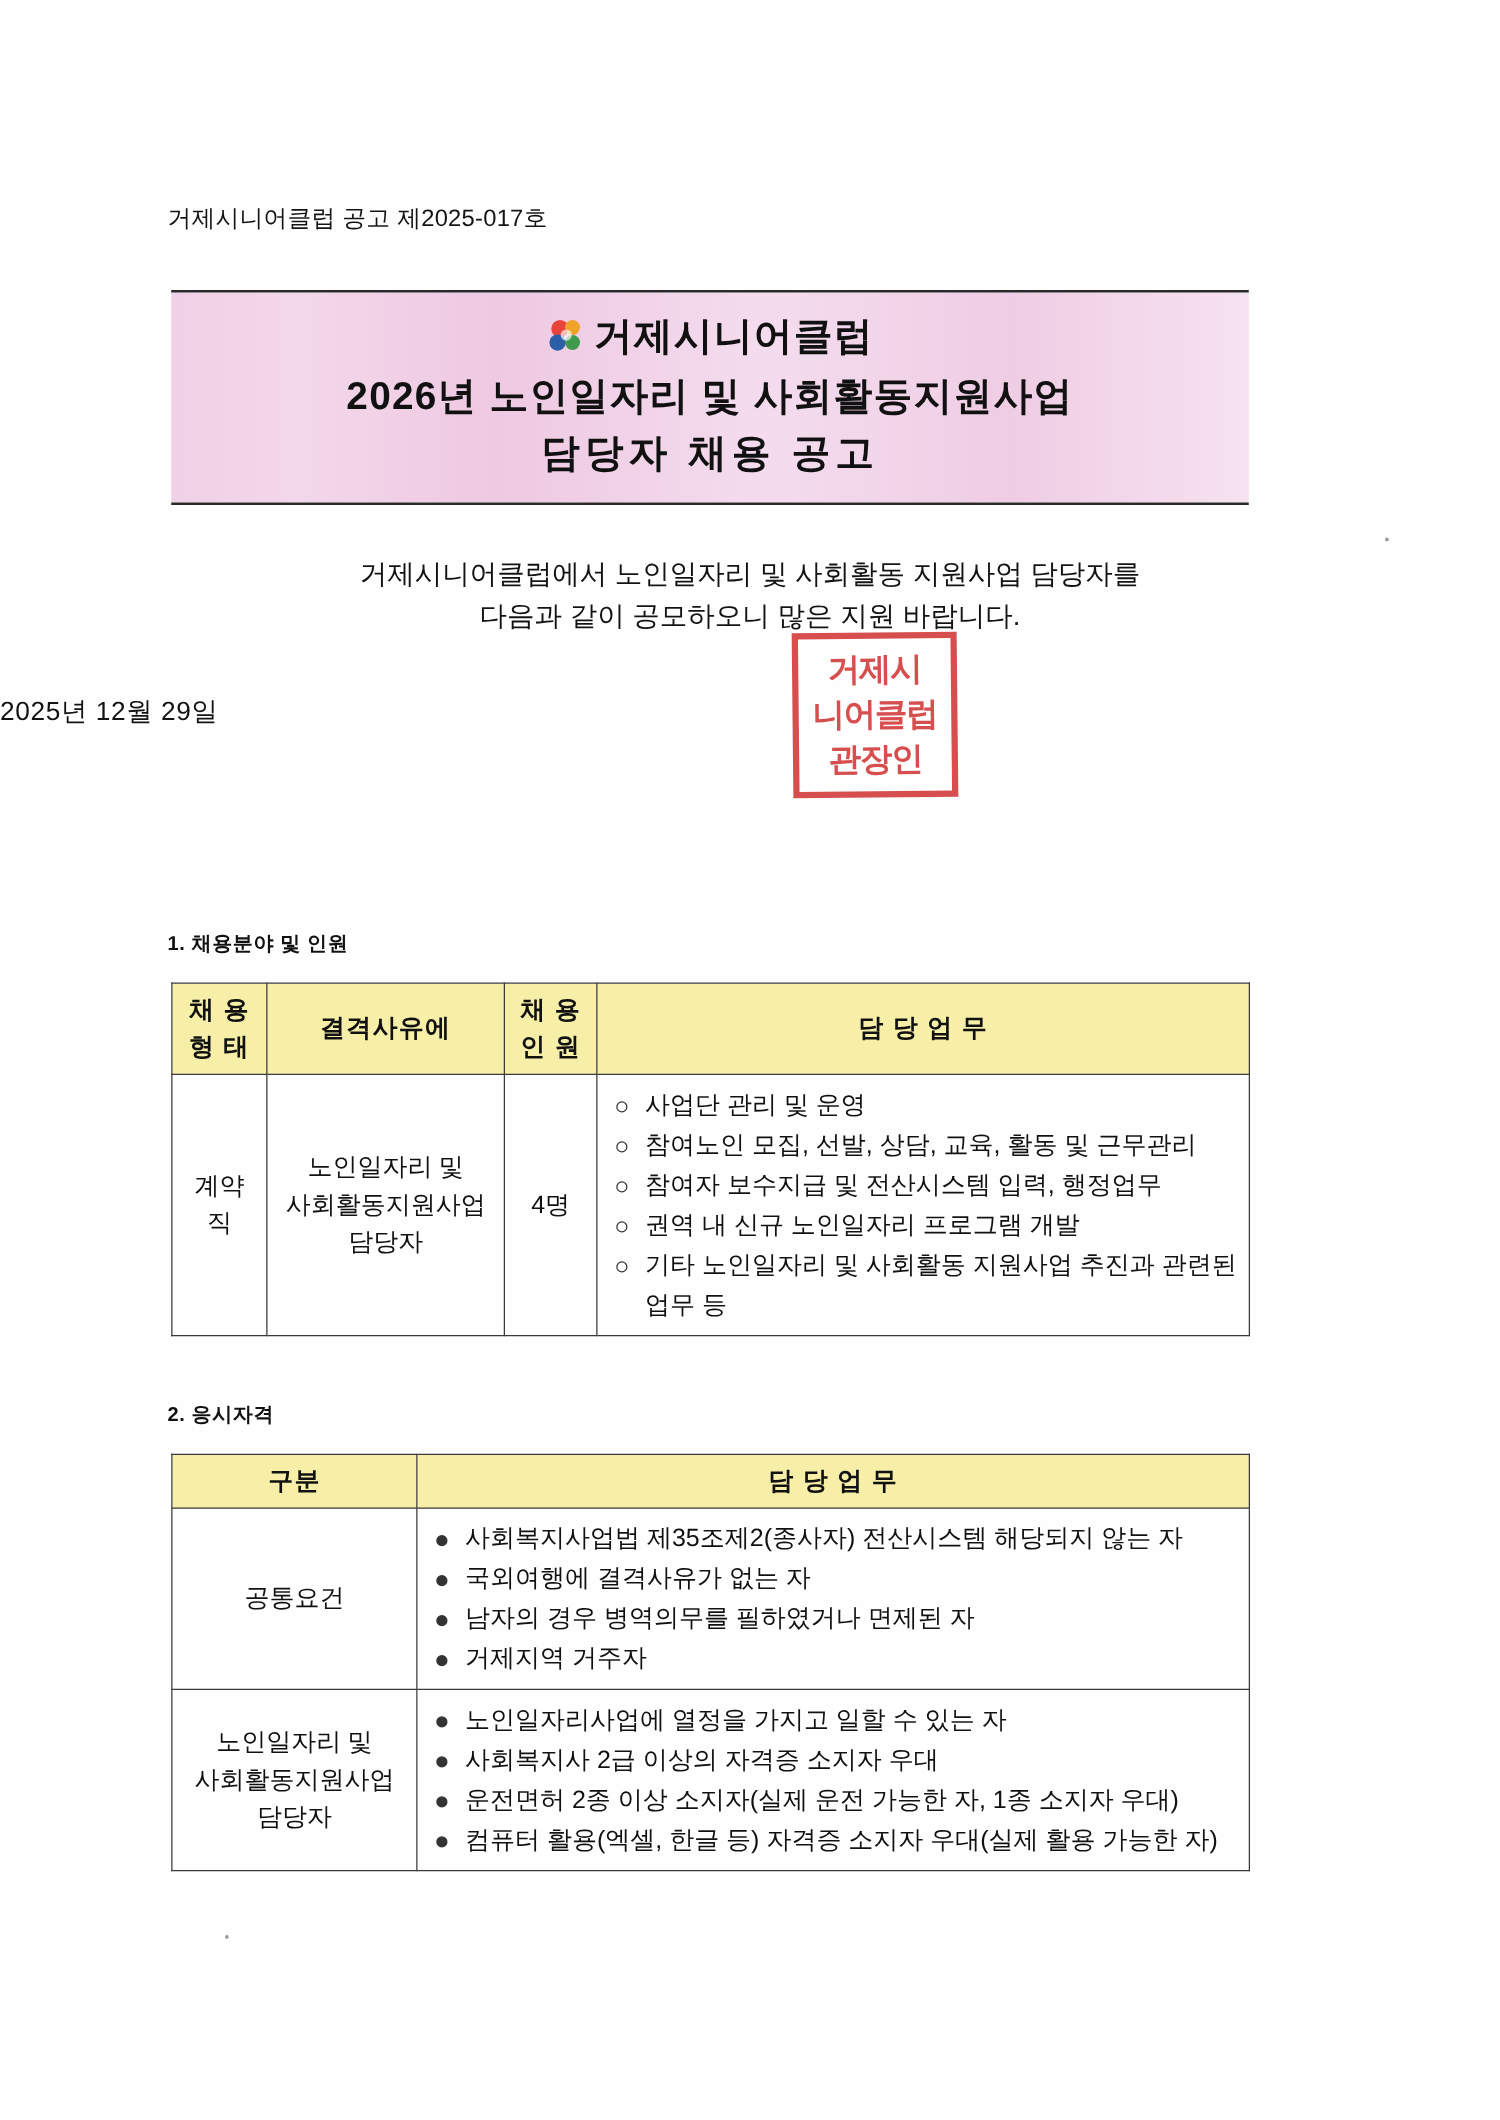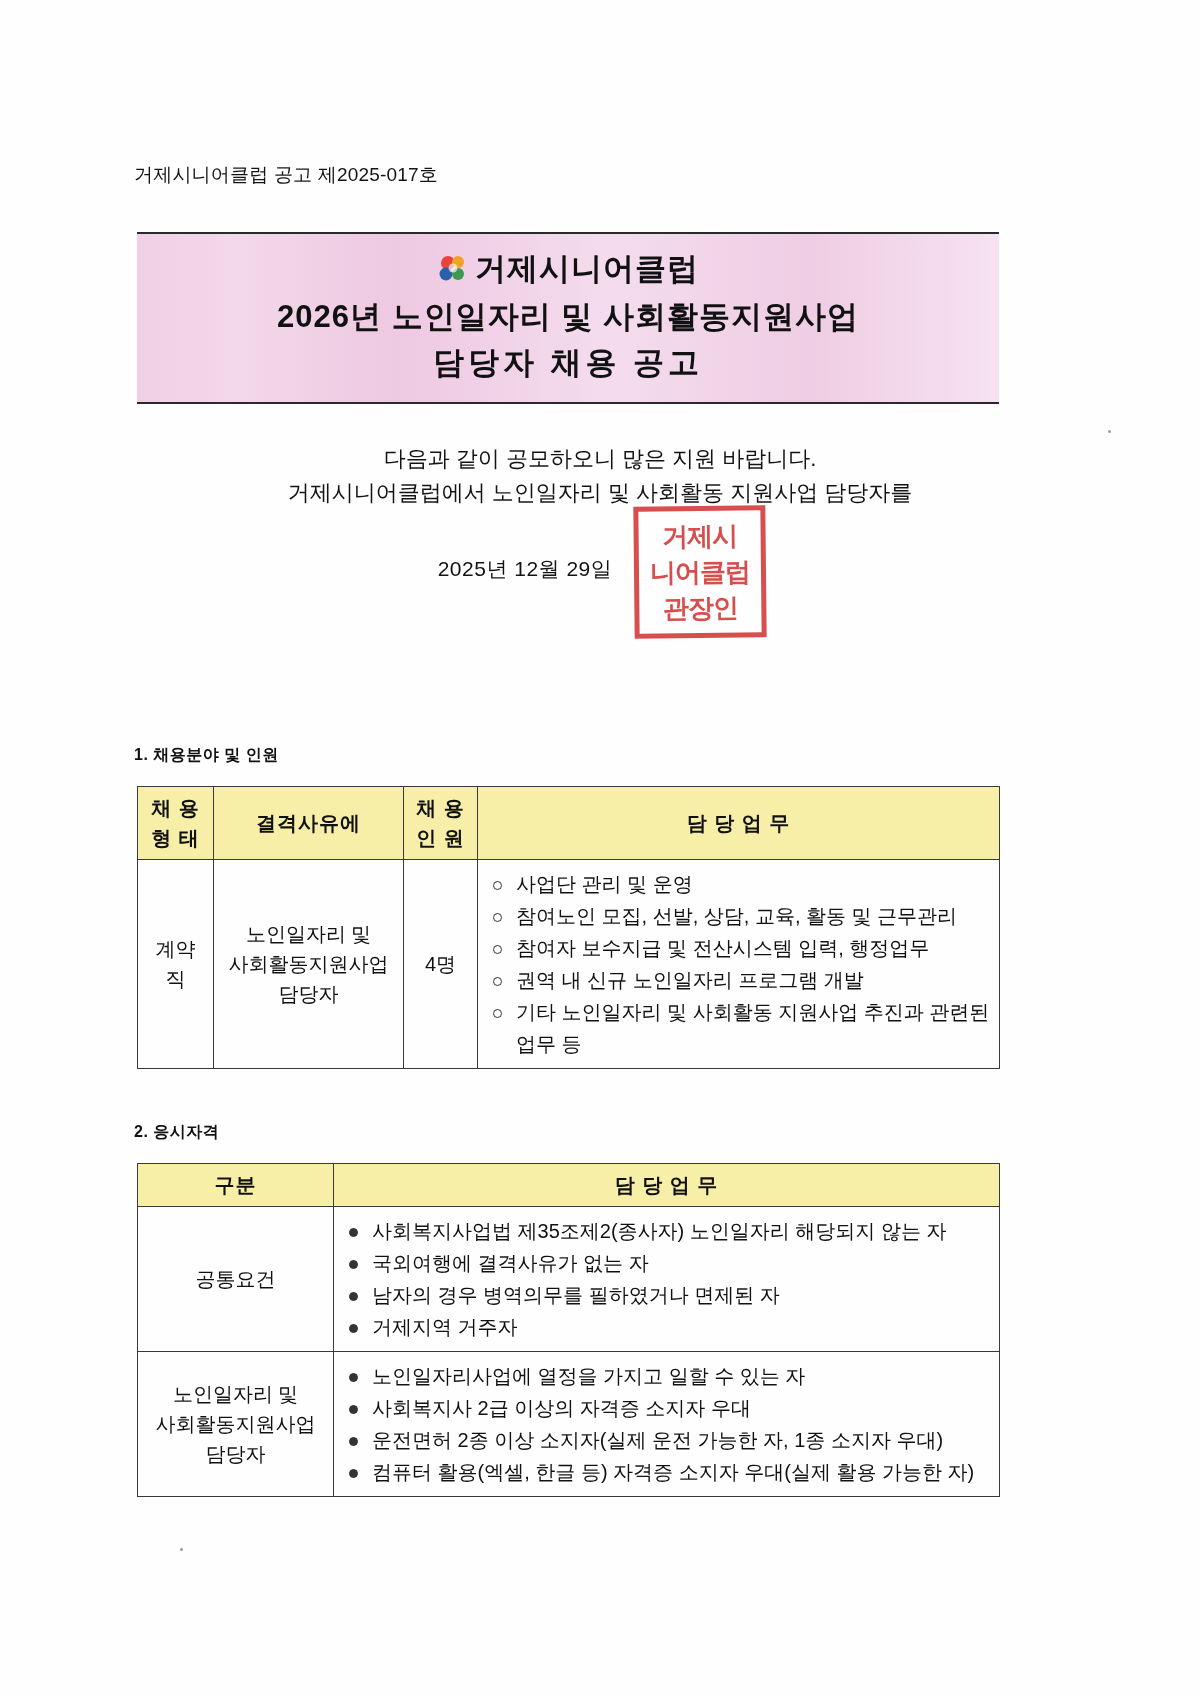--- a/index.html
+++ b/index.html
@@ -87,21 +87,21 @@
     text-align: center;
     font-size: 22px;
     line-height: 34px;
     color: #131313;
   }
   .date-line {
     position: absolute;
     left: 0;
     top: 555px;
     width: 1050px;
-    text-align: center;
+    text-align: left;
     font-size: 21px;
     color: #131313;
     letter-spacing: 0.5px;
   }
   .signer {
     position: absolute;
     left: 0;
     top: 655px;
     width: 1200px;
     text-align: center;
@@ -238,22 +238,22 @@
           <circle cx="16" cy="14" r="4.5" fill="#ffffff" opacity="0.65"></circle>
         </svg>
       </span>
       <span>거제시니어클럽</span>
     </div>
     <div class="banner-line2">2026년 노인일자리 및 사회활동지원사업</div>
     <div class="banner-line3">담당자 채용 공고</div>
   </div>
 
   <div class="intro">
+    <div>거제시니어클럽에서 노인일자리 및 사회활동 지원사업 담당자를</div>
     <div>다음과 같이 공모하오니 많은 지원 바랍니다.</div>
-    <div>거제시니어클럽에서 노인일자리 및 사회활동 지원사업 담당자를</div>
   </div>
 
   <div class="date-line">2025년 12월 29일</div>
 
   <div class="seal">
     <div class="seal-inner">
       <div class="seal-row">거제시</div>
       <div class="seal-row">니어클럽</div>
       <div class="seal-row">관장인</div>
     </div>
@@ -316,21 +316,21 @@
       <tr>
         <th>구분</th>
         <th>담 당 업 무</th>
       </tr>
     </thead>
     <tbody>
       <tr>
         <td class="center">공통요건</td>
         <td>
           <ul class="bul filled">
-            <li>사회복지사업법 제35조제2(종사자) 노인일자리 해당되지 않는 자</li>
+            <li>사회복지사업법 제35조제2(종사자) 전산시스템 해당되지 않는 자</li>
             <li>국외여행에 결격사유가 없는 자</li>
             <li>남자의 경우 병역의무를 필하였거나 면제된 자</li>
             <li>거제지역 거주자</li>
           </ul>
         </td>
       </tr>
       <tr>
         <td class="cell-multi">
           <div>노인일자리 및</div>
           <div>사회활동지원사업</div>

